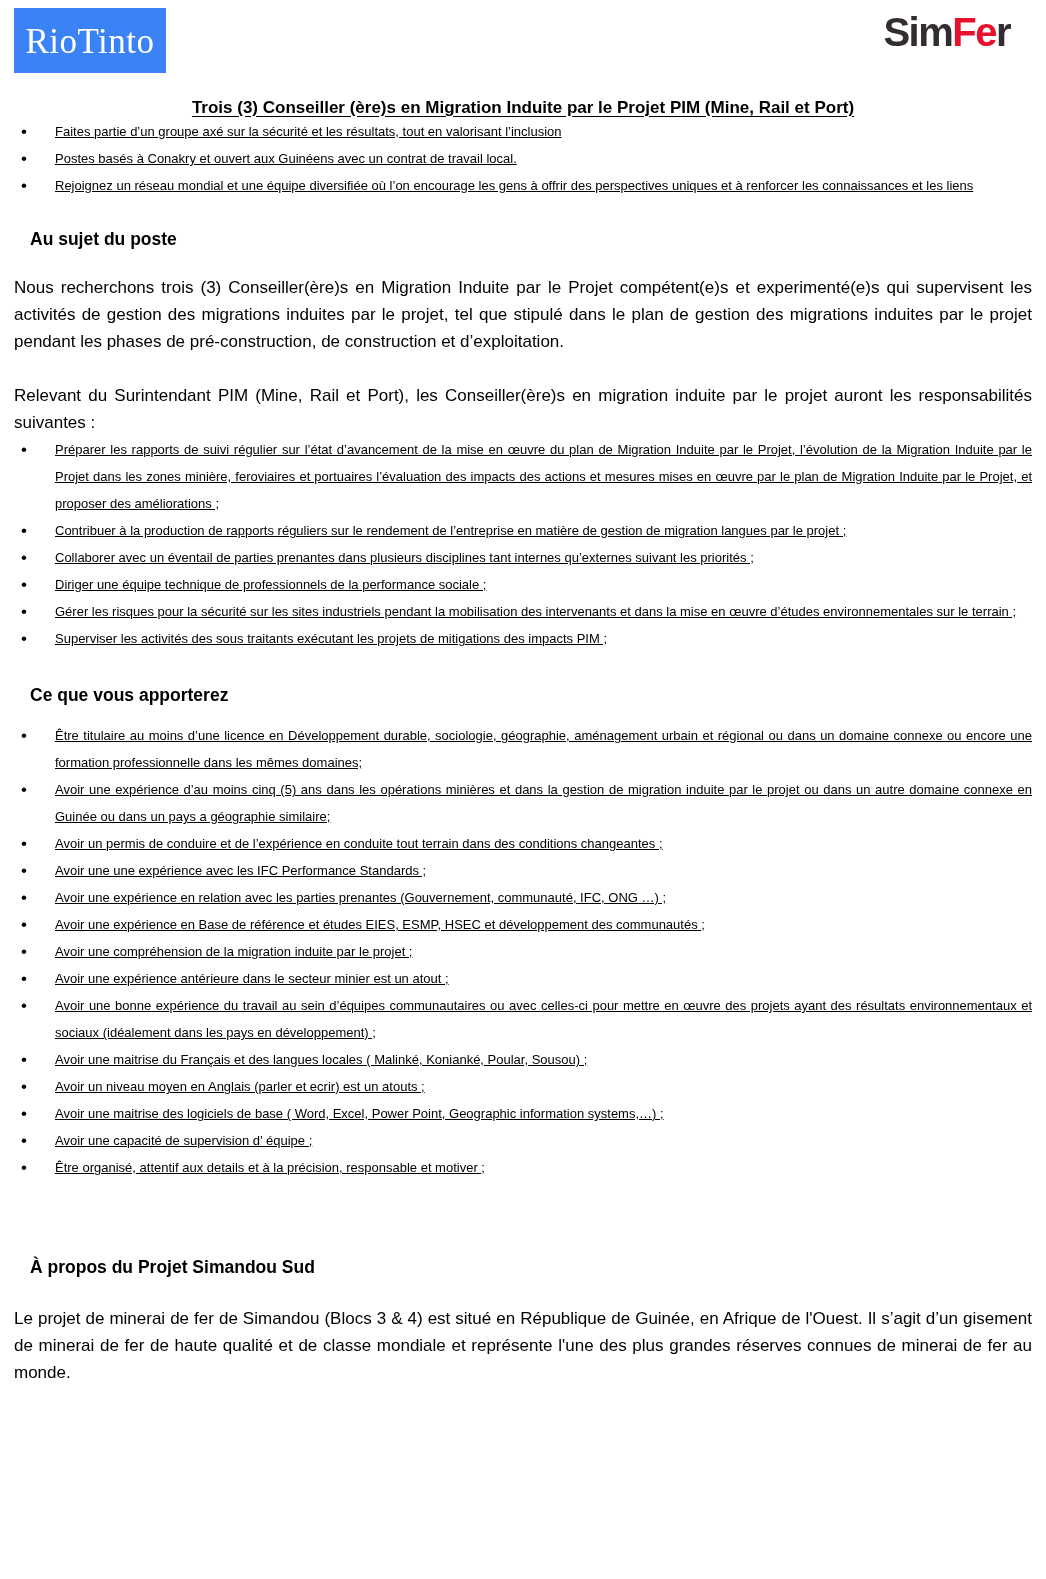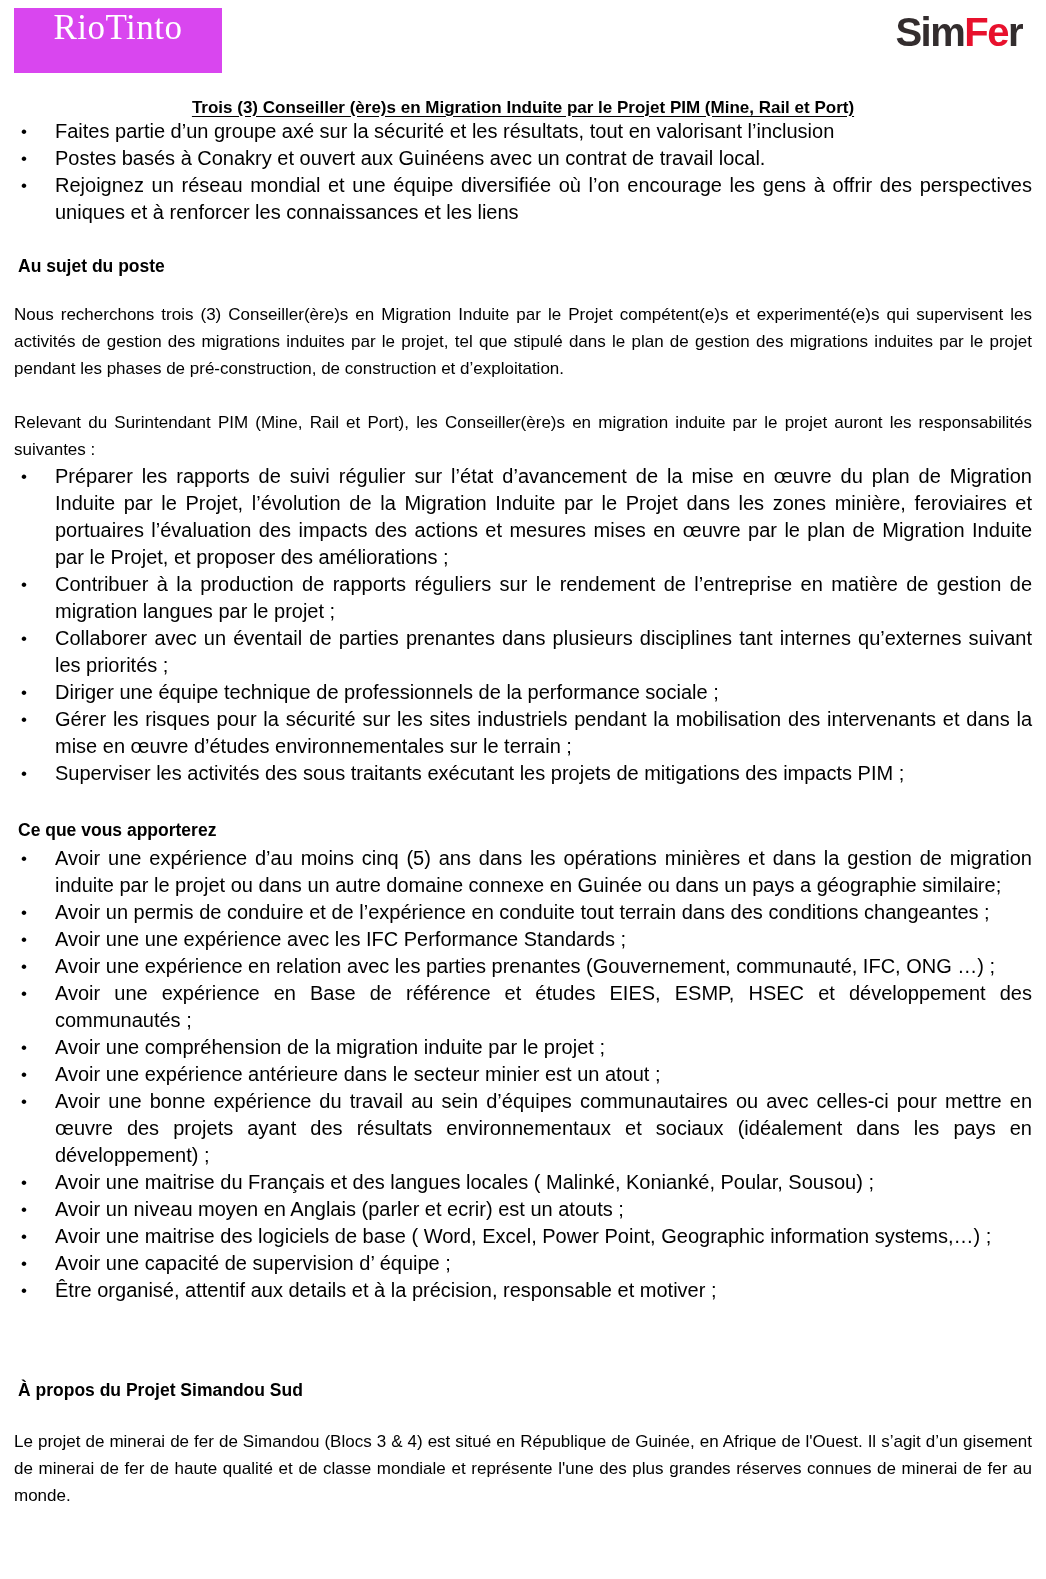--- a/index.html
+++ b/index.html
@@ -16,36 +16,37 @@
     padding: 8px 14px 20px 14px;
     background: #ffffff;
   }
   
   .header {
     display: flex;
     justify-content: space-between;
     align-items: flex-start;
   }
   .riotinto-logo {
-    width: 208px;
+    width: 152px;
     height: 65px;
-    background: #d946ef;
+    background: #3b82f6;
     display: flex;
+    align-items: center;
     justify-content: center;
   }
   .riotinto-logo .wordmark {
     font-family: "Liberation Serif", "DejaVu Serif", serif;
     color: #ffffff;
     font-size: 35px;
     letter-spacing: 0.5px;
     transform: scaleY(1.05);
   }
   .simfer-logo {
     margin-top: 4px;
-    margin-right: 10px;
+    margin-right: 22px;
     font-size: 40px;
     font-weight: 800;
     letter-spacing: -1.5px;
     line-height: 1;
   }
   .simfer-dark { color: #332D2E; }
   .simfer-red  { color: #E8112D; }
   
   .doc-title {
     margin-top: 25px;
@@ -58,33 +59,34 @@
   
   .para {
     font-size: 17px;
     line-height: 27px;
     text-align: justify;
     margin: 0;
   }
   .section-heading {
     font-size: 17.5px;
     font-weight: bold;
-    margin: 4px;
+    margin: 16px;
   }
   ul.bullets {
     list-style: none;
     margin: 0;
     padding: 0;
   }
   ul.bullets li {
     position: relative;
     padding-left: 41px;
-    font-size: 20px;
+    font-size: 13px;
     line-height: 27px;
     text-align: justify;
+    text-decoration: underline;
   }
   ul.bullets li::before {
     content: "\2022";
     position: absolute;
     left: 7px;
     top: 0;
     font-size: 17px;
   }
   
   .intro-list        { margin-top: 22px; }
@@ -130,20 +132,21 @@
       <li>Contribuer à la production de rapports réguliers sur le rendement de l’entreprise en matière de gestion de migration langues par le projet ;</li>
       <li>Collaborer avec un éventail de parties prenantes dans plusieurs disciplines tant internes qu’externes suivant les priorités ;</li>
       <li>Diriger une équipe technique de professionnels de la performance sociale ;</li>
       <li>Gérer  les risques pour la sécurité sur les sites industriels pendant la mobilisation des intervenants et dans la mise en œuvre d’études environnementales sur le terrain ;</li>
       <li>Superviser les activités des sous traitants exécutant les projets de mitigations des impacts PIM ;</li>
     </ul>
 
   <div class="section-heading h-bring">Ce que vous apporterez</div>
 
   <ul class="bullets bring-list">
+      <li>Être titulaire au moins d’une licence en Développement durable, sociologie, géographie, aménagement urbain et régional ou dans un domaine connexe ou encore une formation professionnelle dans les mêmes domaines;</li>
       <li>Avoir une expérience d’au moins cinq (5) ans dans les opérations minières et dans la gestion de migration induite par le projet ou dans un autre domaine connexe en Guinée ou dans un pays a géographie similaire;</li>
       <li>Avoir un permis de conduire et de l’expérience en conduite tout terrain dans des conditions changeantes ;</li>
       <li>Avoir une une expérience avec les IFC Performance Standards ;</li>
       <li>Avoir une expérience en relation avec les parties prenantes (Gouvernement, communauté, IFC, ONG …) ;</li>
       <li>Avoir une expérience en Base de référence et études EIES, ESMP, HSEC et développement des communautés ;</li>
       <li>Avoir une compréhension de la migration induite par le projet ;</li>
       <li>Avoir une expérience antérieure dans le secteur minier est un atout ;</li>
       <li>Avoir une bonne expérience du travail au sein d’équipes communautaires ou avec celles-ci pour mettre en œuvre des projets ayant des résultats environnementaux et sociaux (idéalement dans les pays en développement) ;</li>
       <li>Avoir une maitrise du Français et des langues locales ( Malinké, Konianké, Poular, Sousou) ;</li>
       <li>Avoir un niveau moyen en Anglais (parler et ecrir) est un atouts ;</li>

